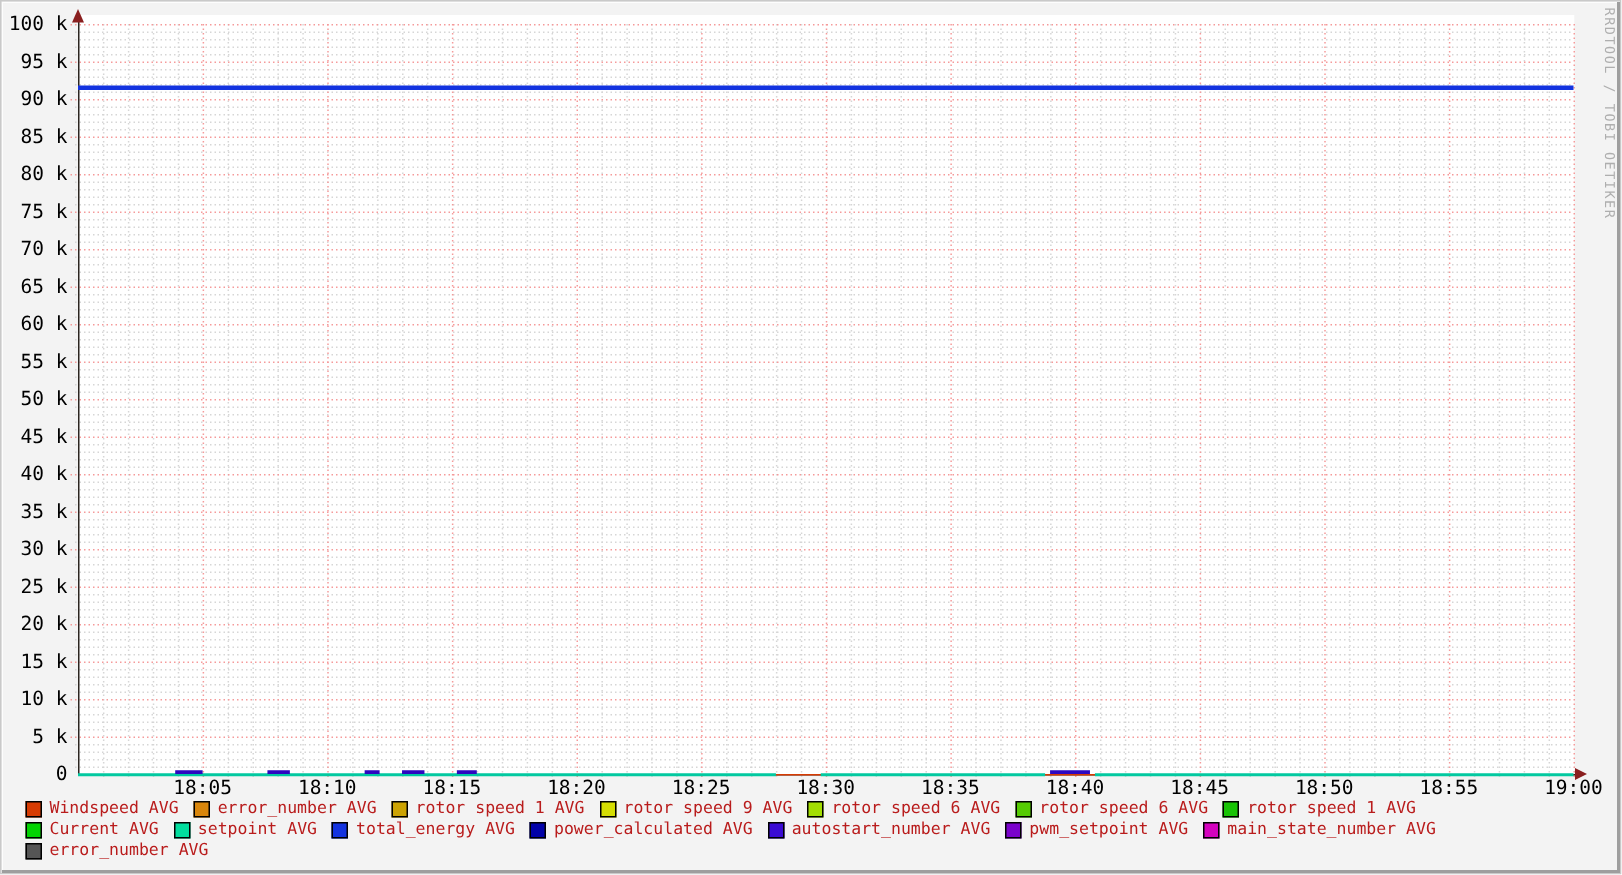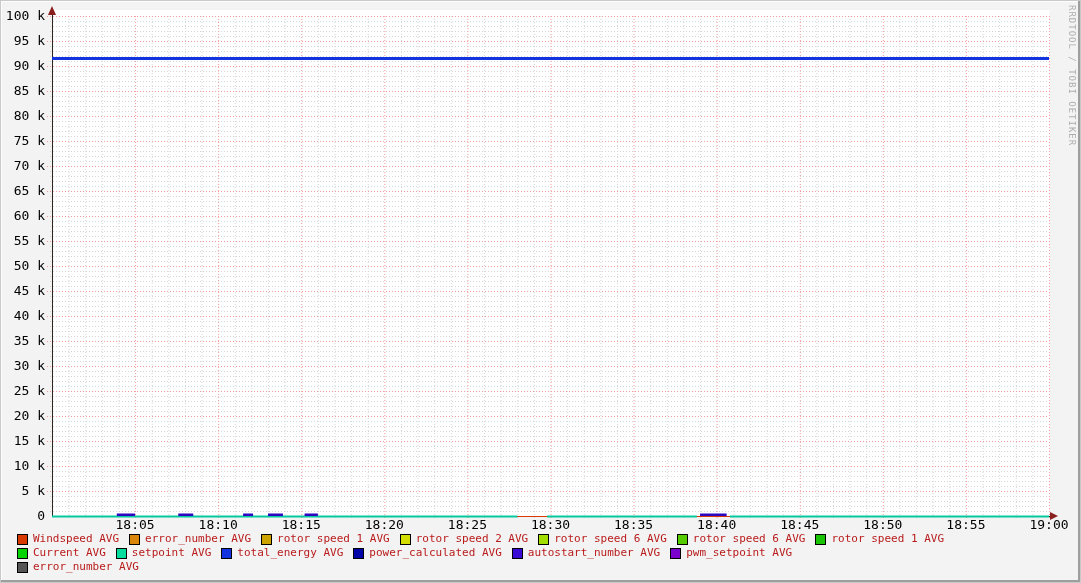--- a/index.html
+++ b/index.html
@@ -275,21 +275,21 @@
         <span class="legend-item">
           <span class="legend-swatch" style="background: rgb(217, 134, 11);"></span>
           <span>error_number AVG</span>
         </span>
         <span class="legend-item">
           <span class="legend-swatch" style="background: rgb(204, 163, 2);"></span>
           <span>rotor speed 1 AVG</span>
         </span>
         <span class="legend-item">
           <span class="legend-swatch" style="background: rgb(213, 222, 2);"></span>
-          <span>rotor speed 2 AVG</span>
+          <span>rotor speed 9 AVG</span>
         </span>
         <span class="legend-item">
           <span class="legend-swatch" style="background: rgb(163, 222, 2);"></span>
           <span>rotor speed 6 AVG</span>
         </span>
         <span class="legend-item">
           <span class="legend-swatch" style="background: rgb(85, 204, 2);"></span>
           <span>rotor speed 6 AVG</span>
         </span>
         <span class="legend-item">
@@ -314,20 +314,24 @@
           <span class="legend-swatch" style="background: rgb(2, 2, 169);"></span>
           <span>power_calculated AVG</span>
         </span>
         <span class="legend-item">
           <span class="legend-swatch" style="background: rgb(58, 11, 212);"></span>
           <span>autostart_number AVG</span>
         </span>
         <span class="legend-item">
           <span class="legend-swatch" style="background: rgb(122, 2, 204);"></span>
           <span>pwm_setpoint AVG</span>
+        </span>
+        <span class="legend-item">
+          <span class="legend-swatch" style="background: rgb(212, 2, 190);"></span>
+          <span>main_state_number AVG</span>
         </span>
       </div>
       <div class="legend-row">
         <span class="legend-item">
           <span class="legend-swatch" style="background: rgb(85, 85, 85);"></span>
           <span>error_number AVG</span>
         </span>
       </div>
     </div>
   <div class="watermark">RRDTOOL / TOBI OETIKER</div>

